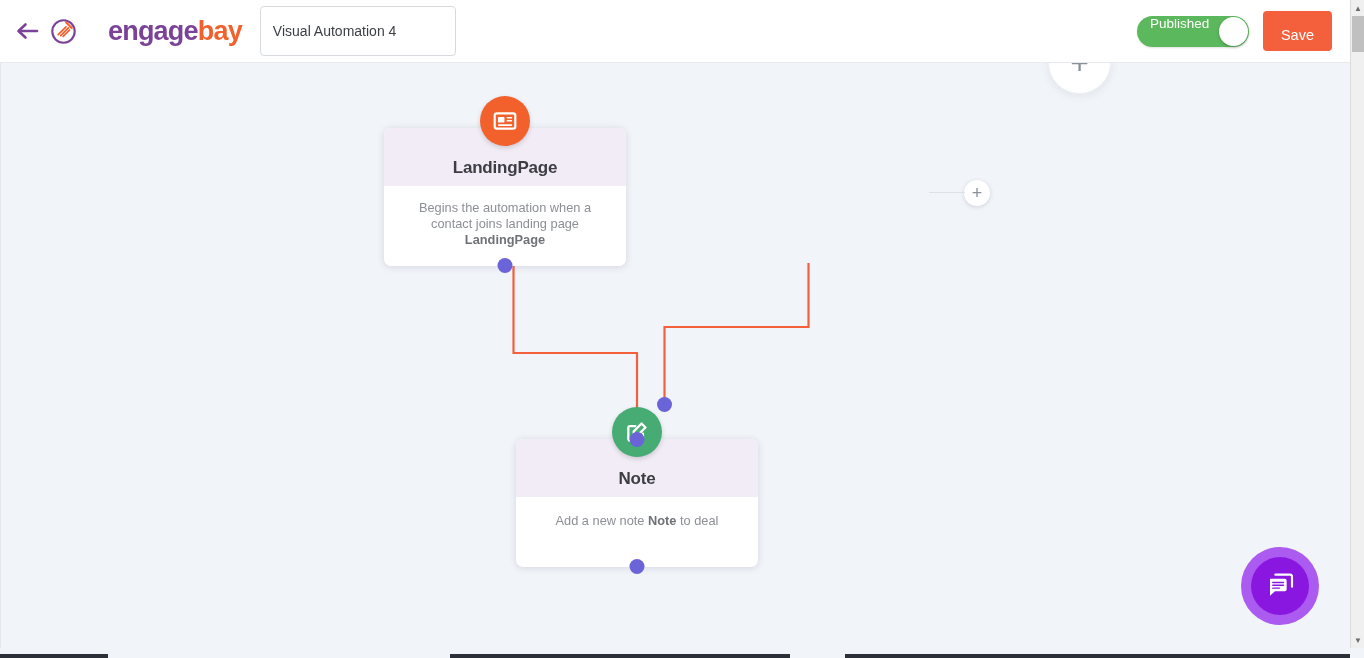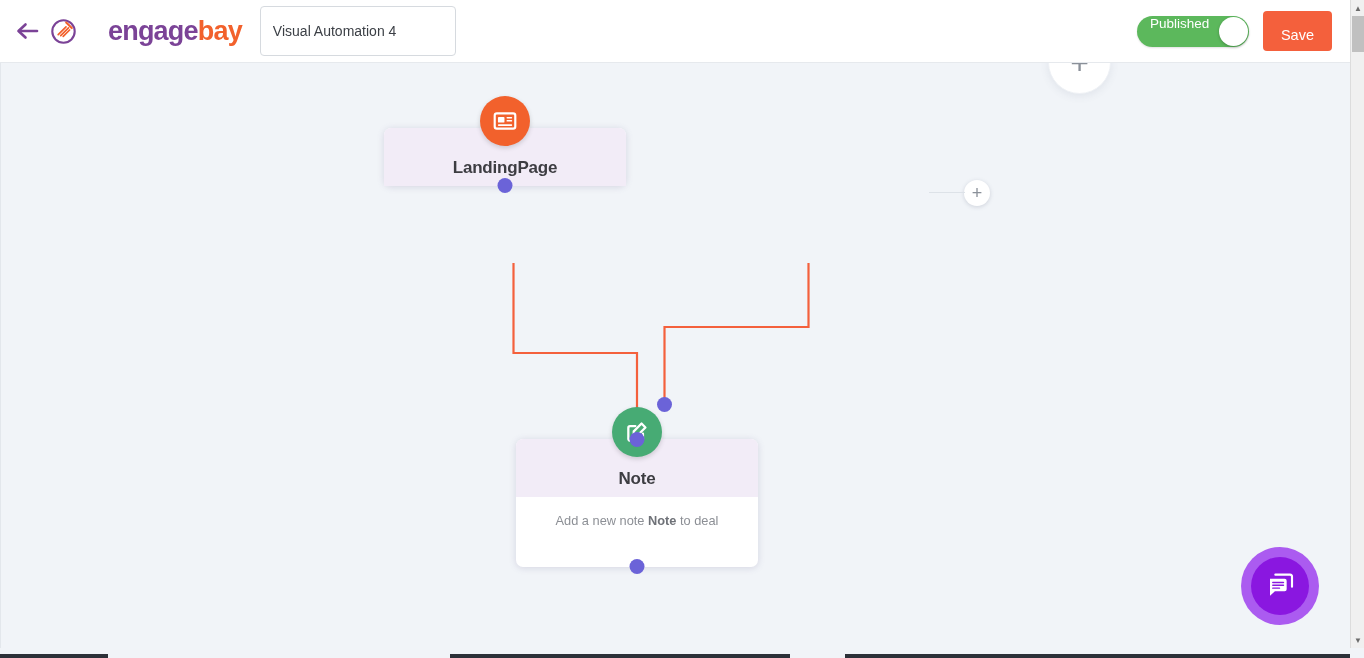--- a/index.html
+++ b/index.html
@@ -358,20 +358,21 @@
           <rect x="2.5" y="5" width="19" height="14" rx="2" fill="none" stroke="#fff" stroke-width="2"></rect>
           <rect x="5.5" y="8.2" width="6" height="5.2" rx="0.8" fill="#fff"></rect>
           <rect x="13.4" y="8.2" width="5.2" height="1.5" rx="0.6" fill="#fff"></rect>
           <rect x="13.4" y="11" width="5.2" height="1.5" rx="0.6" fill="#fff"></rect>
           <rect x="5.5" y="15" width="13.1" height="1.5" rx="0.6" fill="#fff"></rect>
         </svg>
       </div>
       <div class="node-head">
         <span class="node-title">LandingPage</span>
       </div>
+      <div class="node-body"><span>Begins the automation when a contact joins landing page </span><b>LandingPage</b><span></span></div>
       <div class="port port-bottom"></div>
     </div>
 
 
     <div class="plus-btn plus-small" style="left:964px; top:117px;">
       <span class="glyph">+</span>
     </div>
     <div style="position:absolute; left:929px; top:129px; width:36px; height:1px; background:#dde2e8;"></div>
 
     <div class="node" style="left:516px; top:376px;">

